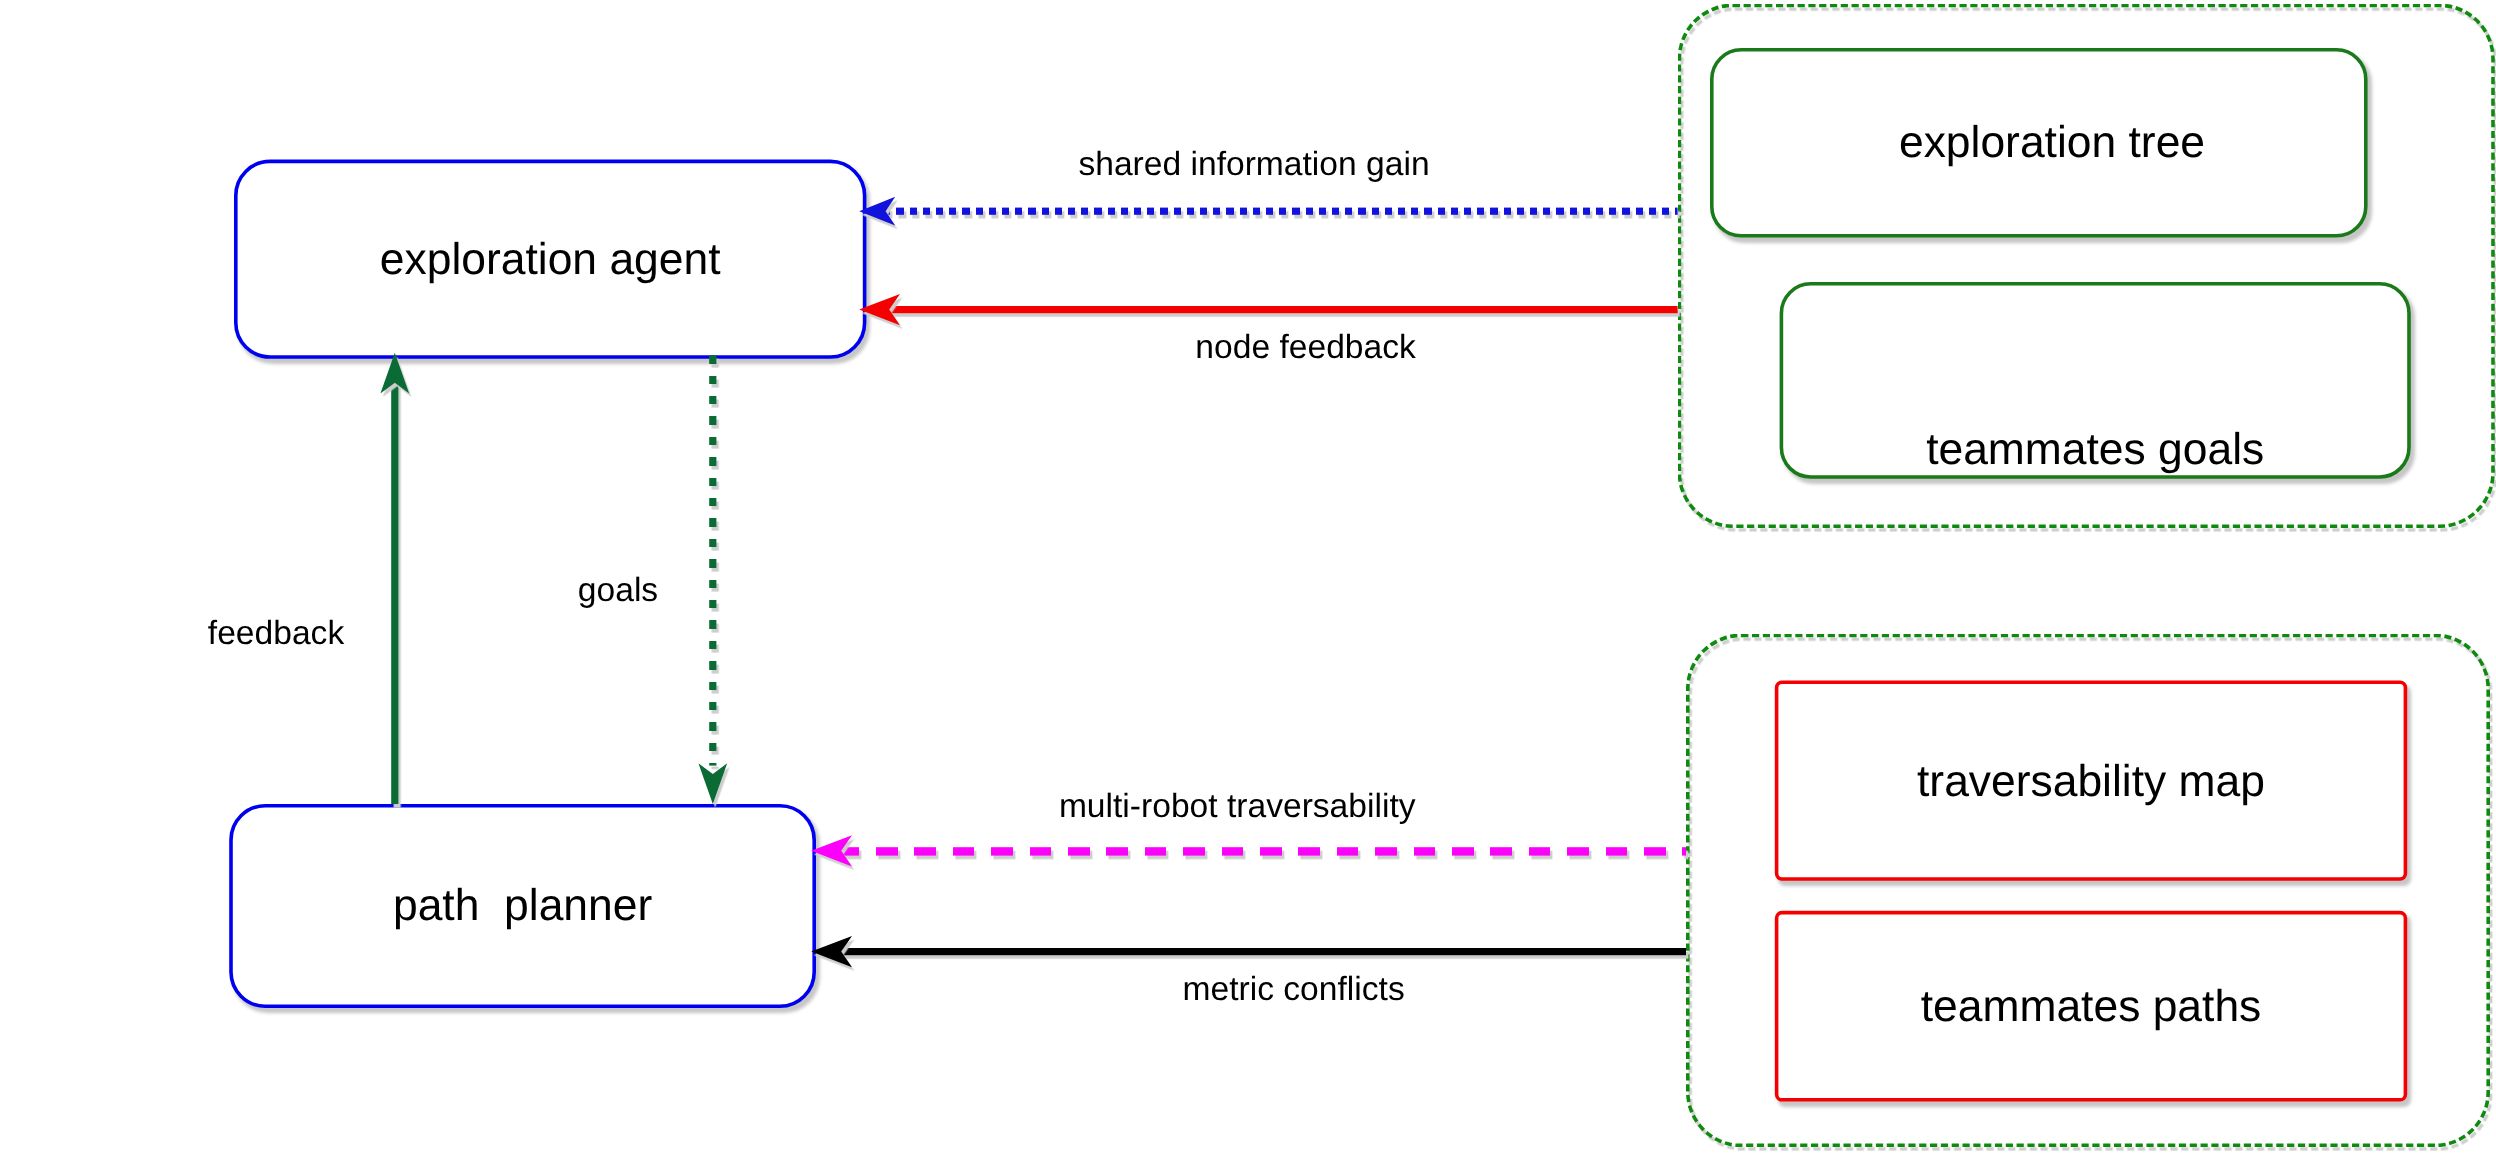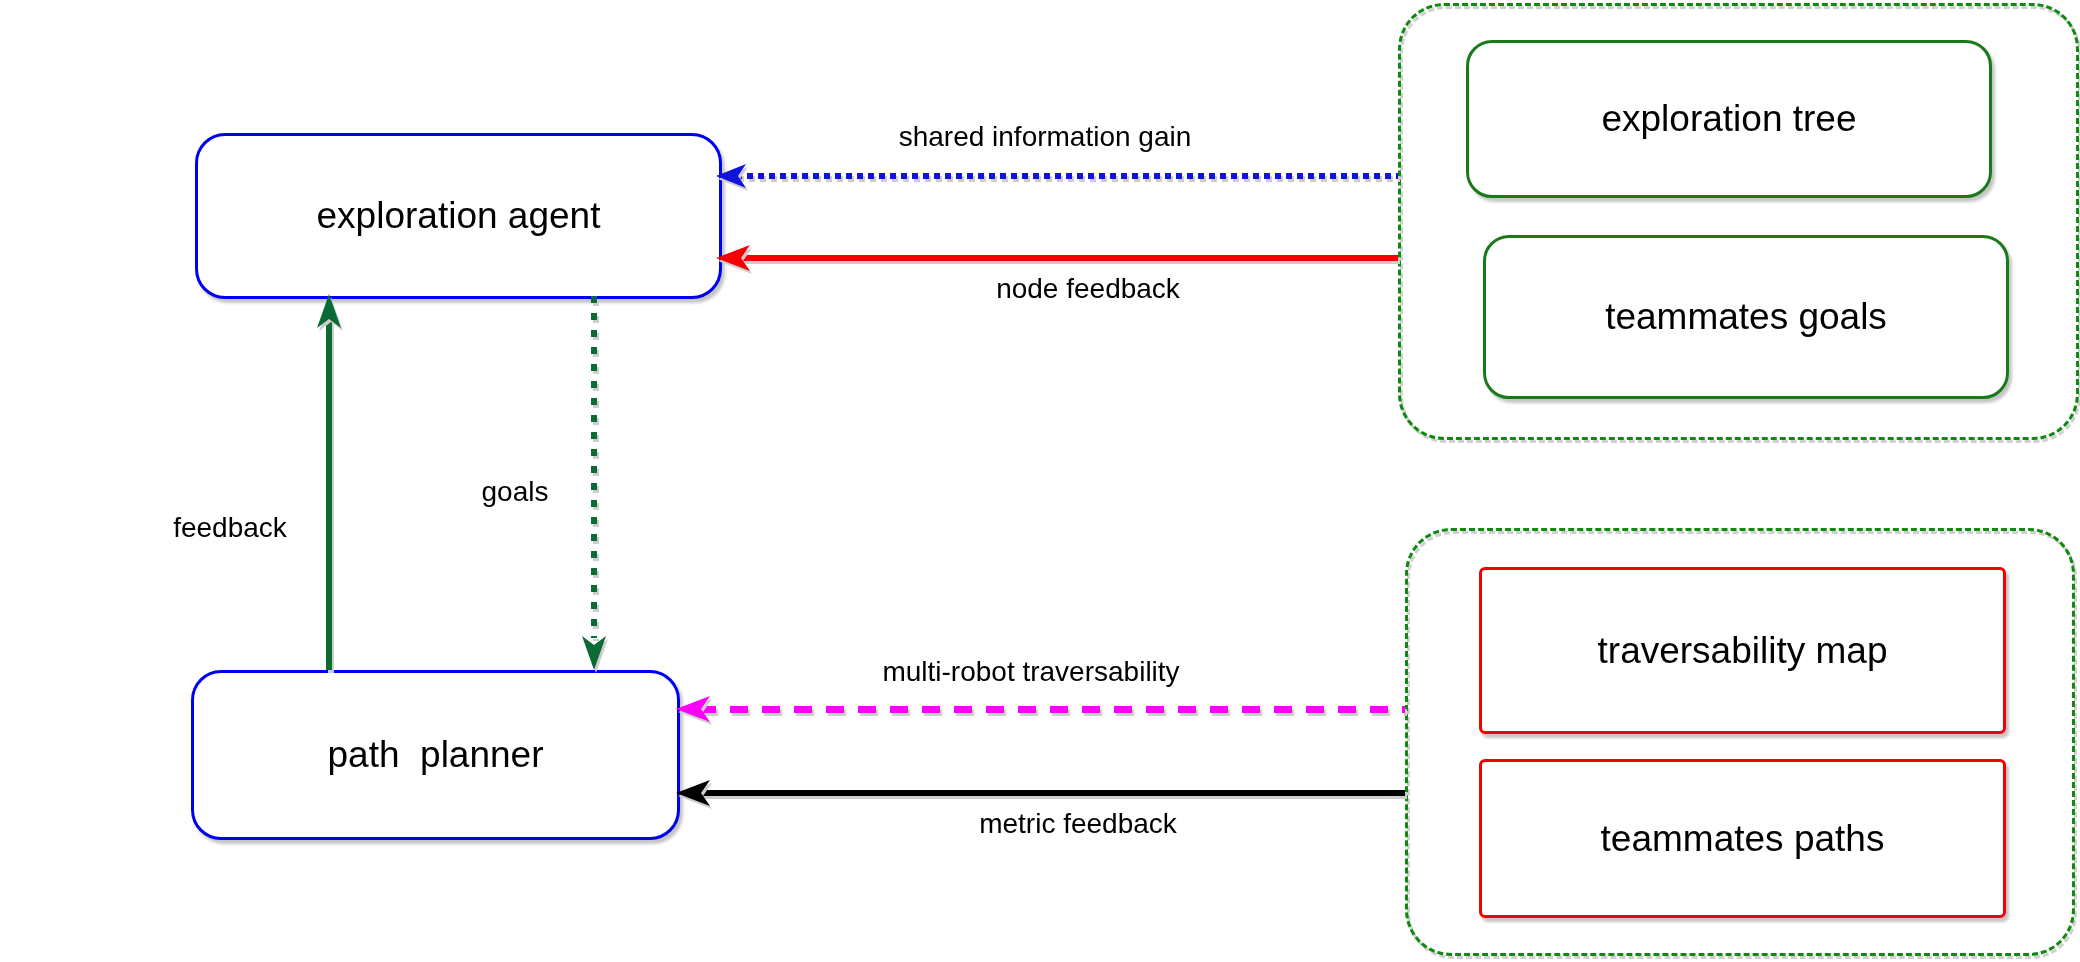--- a/index.html
+++ b/index.html
@@ -27,22 +27,22 @@
   
   .line{position:absolute;filter:drop-shadow(2px 3px 0 #cdcdcd);}
   .ah{position:absolute;filter:drop-shadow(2px 3px 0 #cdcdcd);}
   .elabel{
     position:absolute;transform:translate(-50%,-50%);
     white-space:nowrap;font-size:28px;
   }
   
   #n-ea{left:195px;top:133px;width:521px;height:160px;}
   #n-pp{left:191px;top:670px;width:483px;height:164px;}
-  #n-et{left:1466px;top:40px;width:520px;height:152px;}
-  #n-tg{left:1483px;top:235px;width:520px;height:158px;}
+  #n-et{left:1425px;top:40px;width:520px;height:152px;padding-left:22px;}
+  #n-tg{left:1483px;top:235px;width:520px;height:158px;align-items:flex-end;}
   #n-tm{left:1479px;top:567px;width:521px;height:161px;}
   #n-tp{left:1479px;top:759px;width:521px;height:153px;}
   
   #g-top{left:1398px;top:3px;width:675px;height:431px;}
   #g-bottom{left:1405px;top:528px;width:664px;height:422px;}
   
   #ln-sig{left:736px;top:173px;width:662px;height:6px;
     background:repeating-linear-gradient(90deg,var(--arrow-blue) 0 6px,transparent 6px 11px);}
   #ah-sig{left:716px;top:163px;color:var(--arrow-blue);}
   #l-sig{left:1045px;top:137px;}
@@ -123,15 +123,15 @@
   <div class="line" id="ln-mrt"></div>
   <svg class="ah" id="ah-mrt" width="34" height="30" viewBox="0 0 34 30">
       <polygon points="0,15 34,2 25,15 34,28" fill="currentColor"></polygon>
     </svg>
   <div class="elabel" id="l-mrt">multi-robot traversability</div>
 
   <div class="line" id="ln-mc"></div>
   <svg class="ah" id="ah-mc" width="34" height="30" viewBox="0 0 34 30">
       <polygon points="0,15 34,2 25,15 34,28" fill="currentColor"></polygon>
     </svg>
-  <div class="elabel" id="l-mc">metric feedback</div>
+  <div class="elabel" id="l-mc">metric conflicts</div>
 
 </div>
 
 </body></html>

